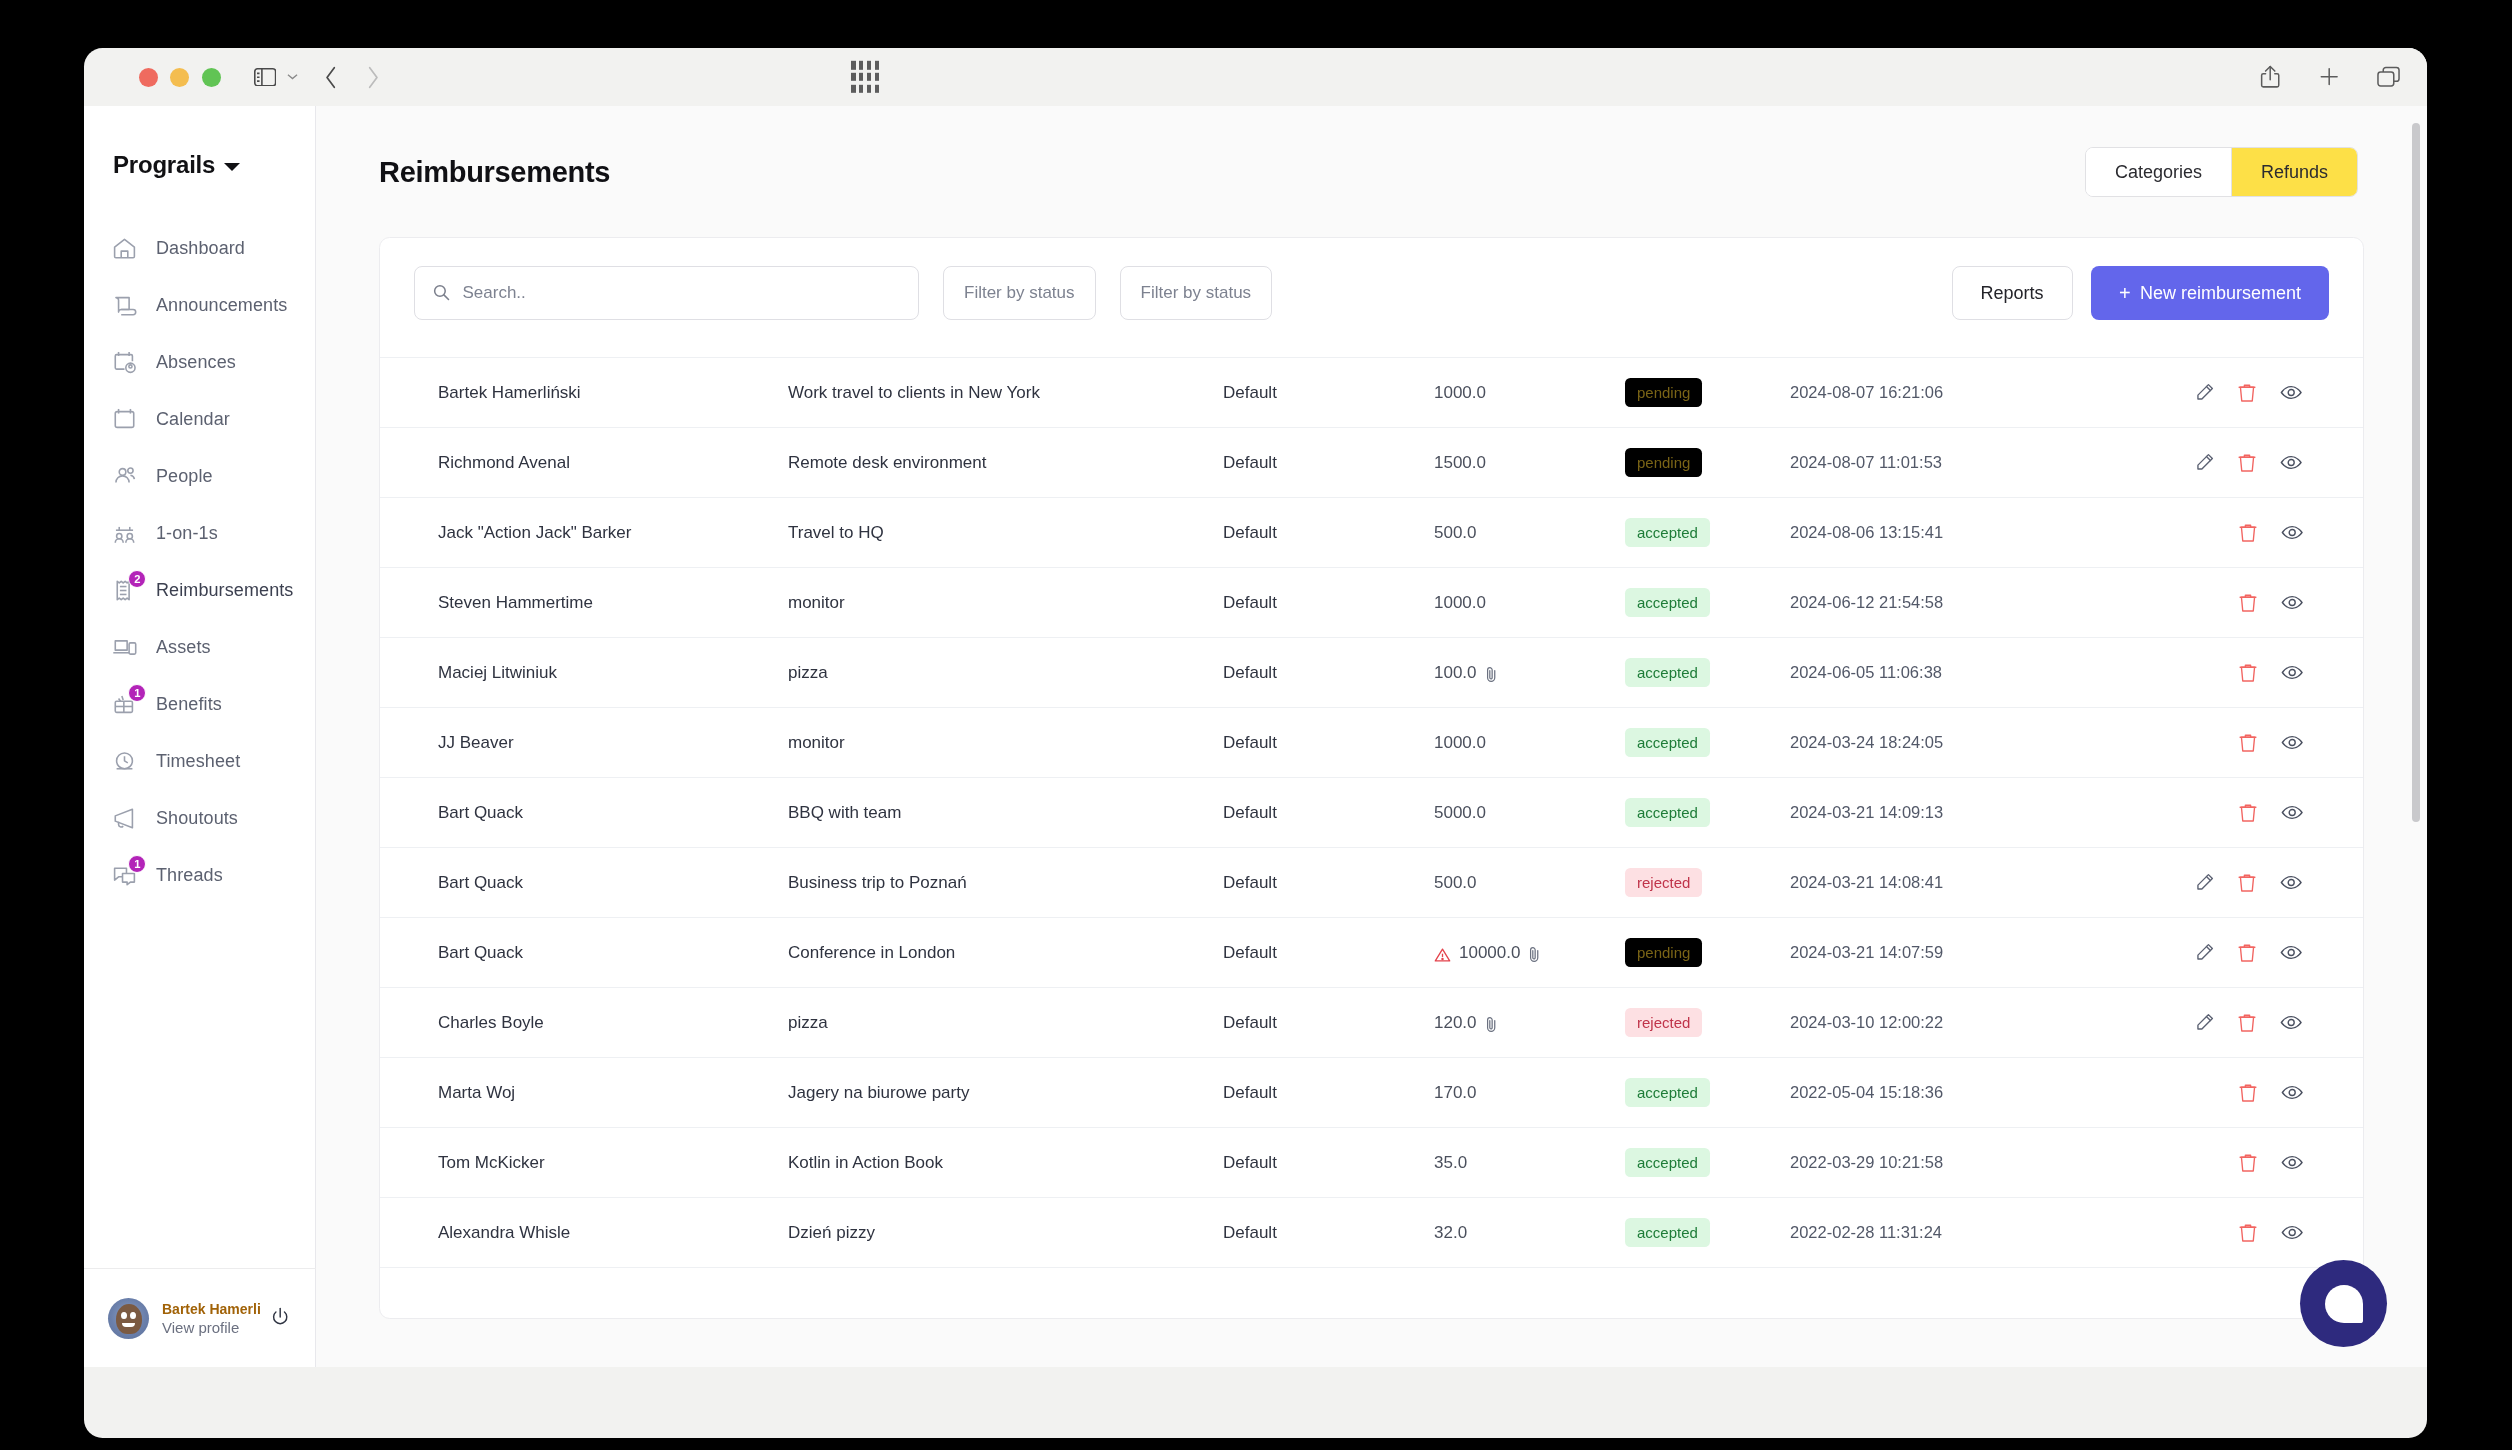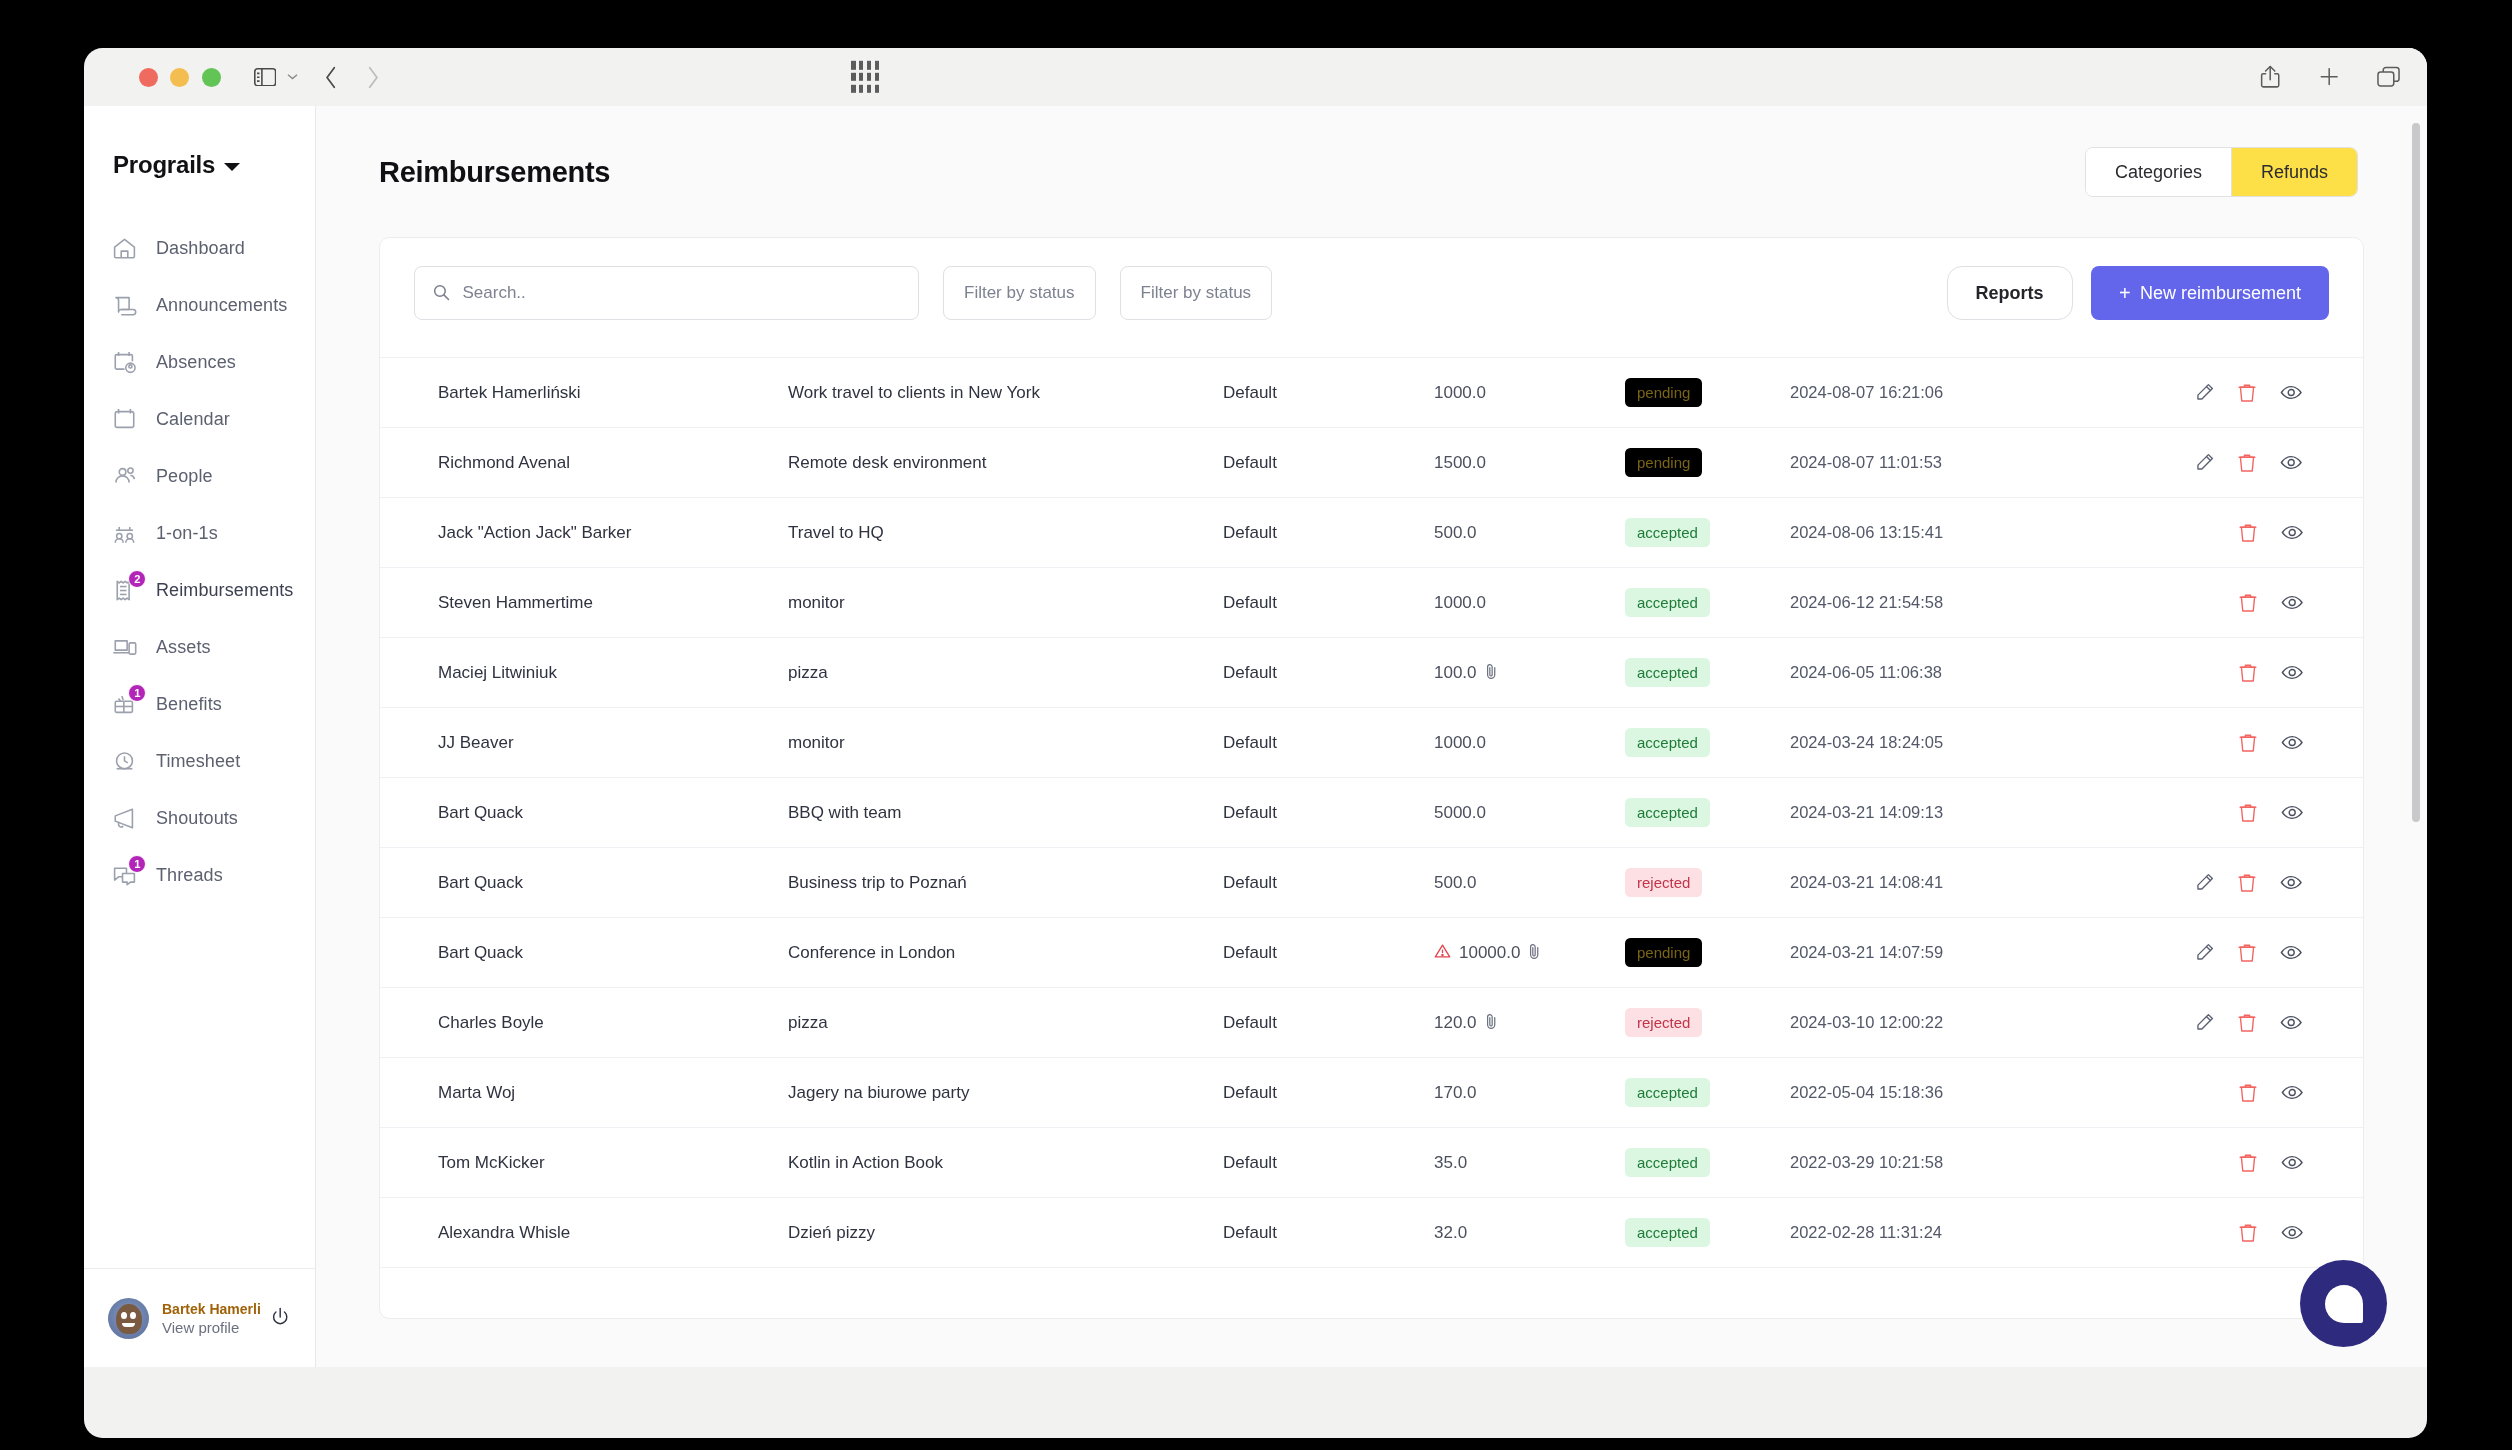--- a/index.html
+++ b/index.html
@@ -225,26 +225,25 @@
     font-size: 17px;
     color: #7d8290;
     cursor: pointer;
     white-space: nowrap;
   }
   #toolbar-right { margin-left: auto; display: flex; align-items: center; gap: 18.5px; }
   #reports-btn {
     height: 54px;
     padding: 0 28px;
     border: 1.3px solid #dfdfe4;
-    border-radius: 15px;
+    border-radius: 8px;
     background: #fff;
     font-size: 18px; color: #24242a;
     display: flex; align-items: center;
     cursor: pointer;
-    font-weight: bold;
   }
   #new-btn {
     height: 54px;
     padding: 0 28px;
     border-radius: 8px;
     background: #6366eb;
     color: #ffffff;
     font-size: 18px;
     display: flex; align-items: center; gap: 9.2px;
     cursor: pointer;
@@ -267,21 +266,21 @@
     letter-spacing: 0.4px;
   }
   .td { font-size: 17px; color: #2f3340; }
   .c-user   { width: 350px; flex: none; }
   .c-title  { width: 435px; flex: none; }
   .c-cat    { width: 211px; flex: none; }
   .c-cost   { width: 191px; flex: none; }
   .c-status { width: 165px; flex: none; }
   .c-date   { width: 402px; flex: none; }
   .c-act    { flex: 1; display: flex; align-items: center; justify-content: flex-end; padding-right: 61px; gap: 22.4px; }
-  .td.c-cost { color: #4a4f5c; display: flex; align-items: flex-start; gap: 8px; }
+  .td.c-cost { color: #4a4f5c; display: flex; align-items: flex-end; gap: 8px; }
   .td.c-date { color: #525868; font-size: 16.5px; }
 
   .badge {
     display: inline-flex; align-items: center;
     height: 29px;
     padding: 0 12px;
     border-radius: 5.3px;
     font-size: 15px;
   }
   .badge.pending  { background: #000000; color: #7a6416; }

